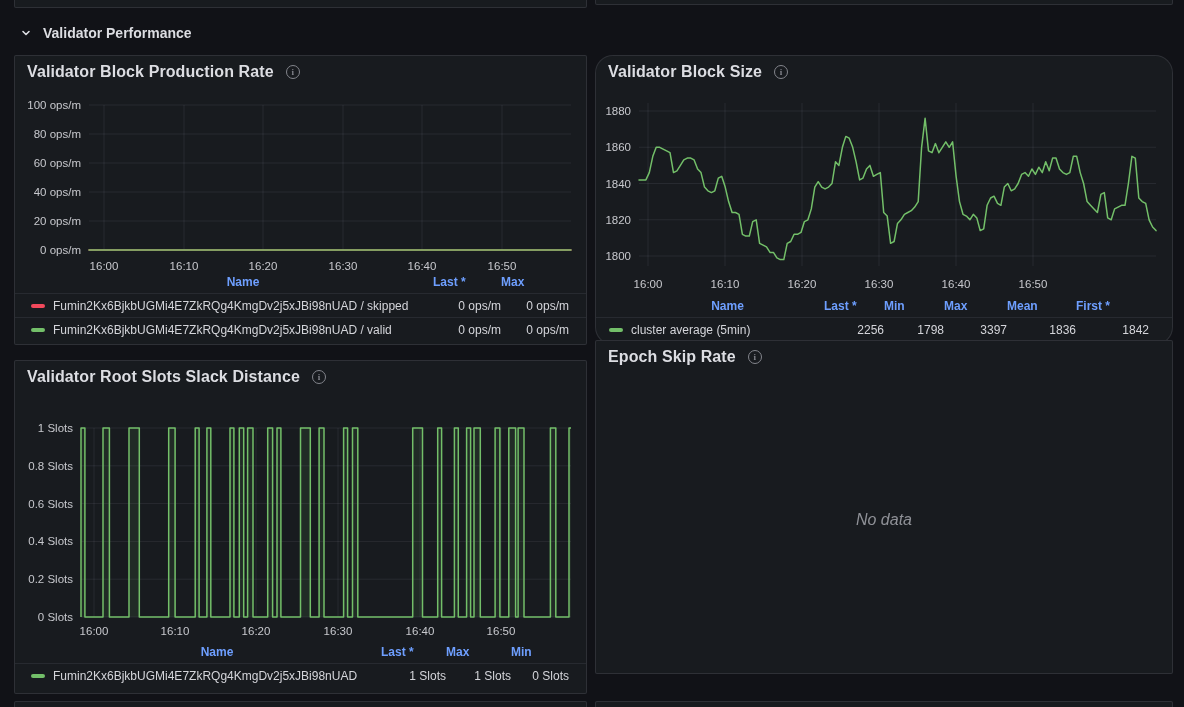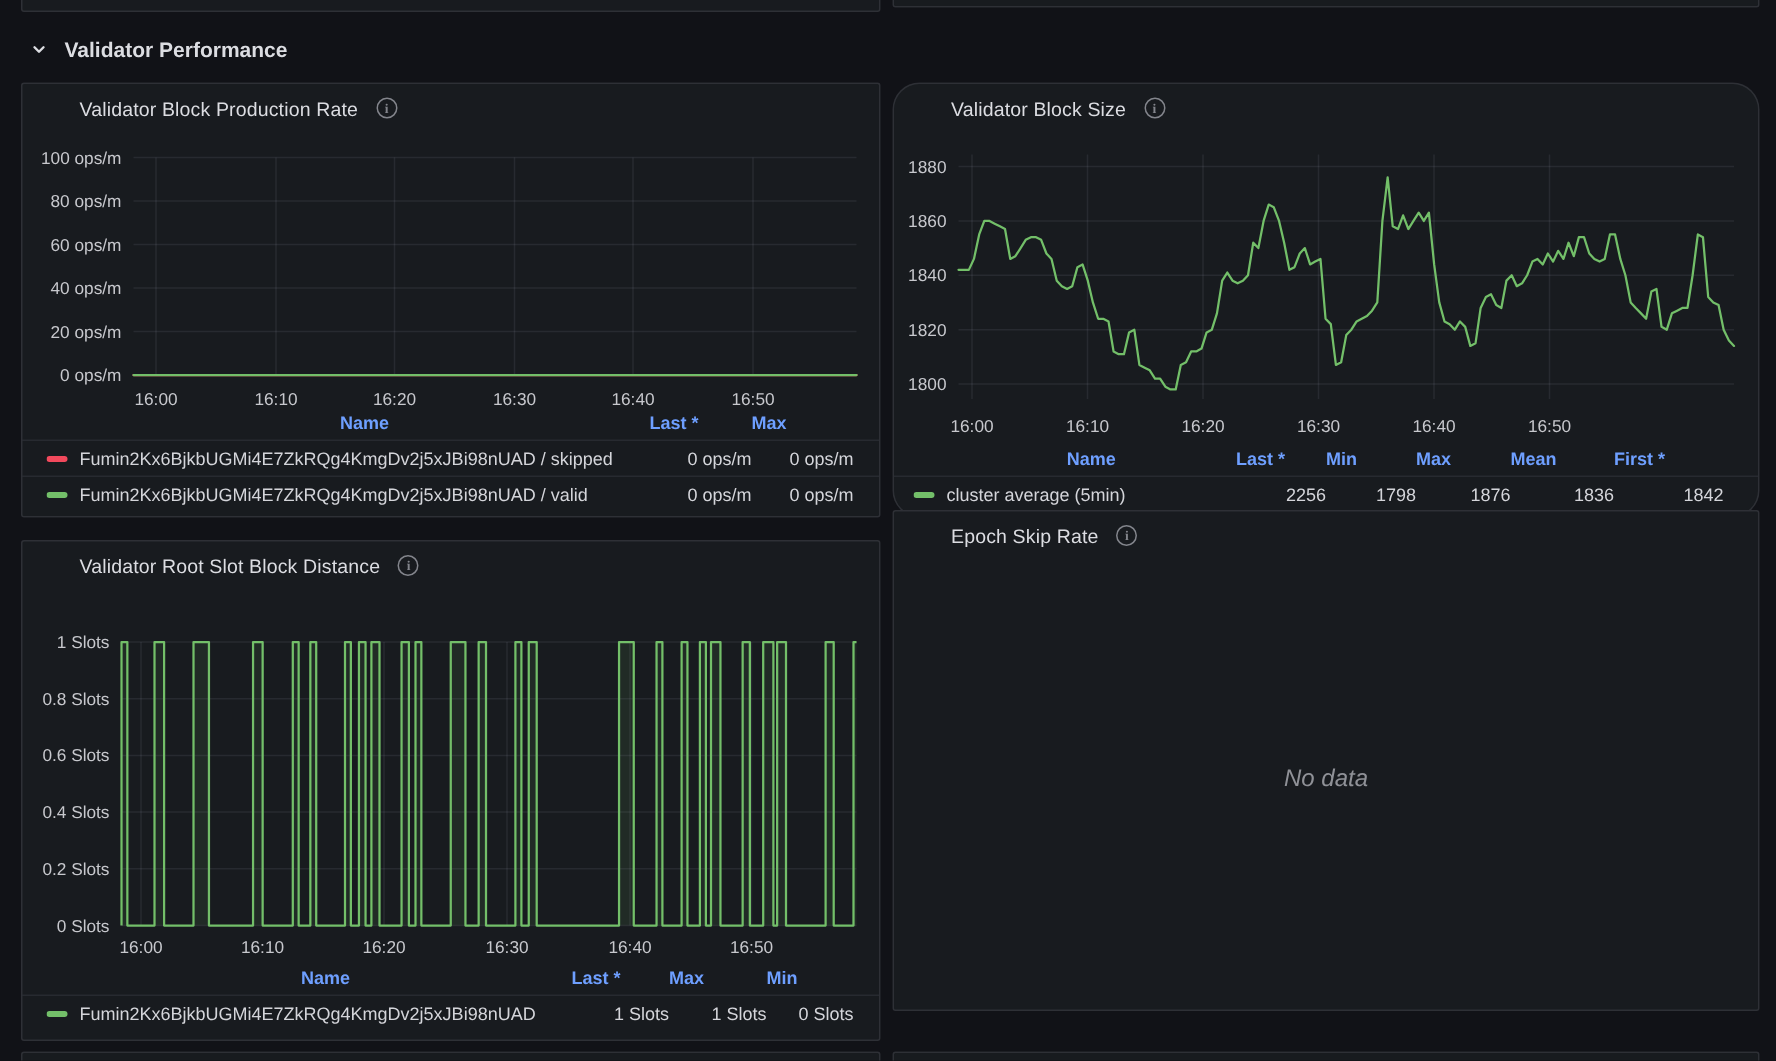--- a/index.html
+++ b/index.html
@@ -15,21 +15,21 @@
     background:#181b1f;
     border:1px solid rgba(204,204,220,0.12);
     border-radius:2px;
   }
   .panel-header {
     position:absolute; left:0; top:0; right:0; height:32px;
     display:flex; align-items:center; padding-left:12px; gap:12px;
     z-index:3;
   }
   .panel-title {
-    font-size:13px; font-weight:400; color:#dcdde2; letter-spacing:.1px;margin-left:26px;
+    font-size:16px; font-weight:700; color:#dcdde2; letter-spacing:.1px;
   }
   .info-icon {
     width:14px; height:14px; border:1px solid #83858c; border-radius:50%;
     color:#83858c; font-size:9px; line-height:12px; text-align:center;
     font-weight:700; display:inline-block; cursor:pointer;
     font-family:"Liberation Serif", serif;
   }
   .row-header {
     position:absolute; left:20px; top:22px; height:22px;
     display:flex; align-items:center; gap:11px; cursor:pointer;
@@ -170,30 +170,30 @@
       <span class="hcell hnum">Mean</span>
       <span class="hcell hnum">First *</span>
     </div>
     <div class="lrow g2">
       <span class="name-cell">
         <span class="swatch" style="background: rgb(115, 191, 105);"></span>
         <span>cluster average (5min)</span>
       </span>
       <span class="num">2256</span>
       <span class="num">1798</span>
-      <span class="num">1876</span>
+      <span class="num">3397</span>
       <span class="num">1836</span>
       <span class="num">1842</span>
     </div>
   </div>
 </section>
 
 <section class="panel" style="left:14px; top:360px; width:573px; height:334px;">
   <div class="panel-header">
-    <span class="panel-title">Validator Root Slot Block Distance</span>
+    <span class="panel-title">Validator Root Slots Slack Distance</span>
     <span class="info-icon">i</span>
   </div>
   <svg class="chart" id="chart3" width="573" height="282">
       <line x1="66" y1="67" x2="556" y2="67" stroke="rgba(204,204,220,0.09)" stroke-width="1"></line>
       <text x="58" y="71" text-anchor="end" fill="#c7c8cd" font-size="11.5px">1 Slots</text>
       <line x1="66" y1="104.8" x2="556" y2="104.8" stroke="rgba(204,204,220,0.09)" stroke-width="1"></line>
       <text x="58" y="108.8" text-anchor="end" fill="#c7c8cd" font-size="11.5px">0.8 Slots</text>
       <line x1="66" y1="142.6" x2="556" y2="142.6" stroke="rgba(204,204,220,0.09)" stroke-width="1"></line>
       <text x="58" y="146.6" text-anchor="end" fill="#c7c8cd" font-size="11.5px">0.6 Slots</text>
       <line x1="66" y1="180.4" x2="556" y2="180.4" stroke="rgba(204,204,220,0.09)" stroke-width="1"></line>

